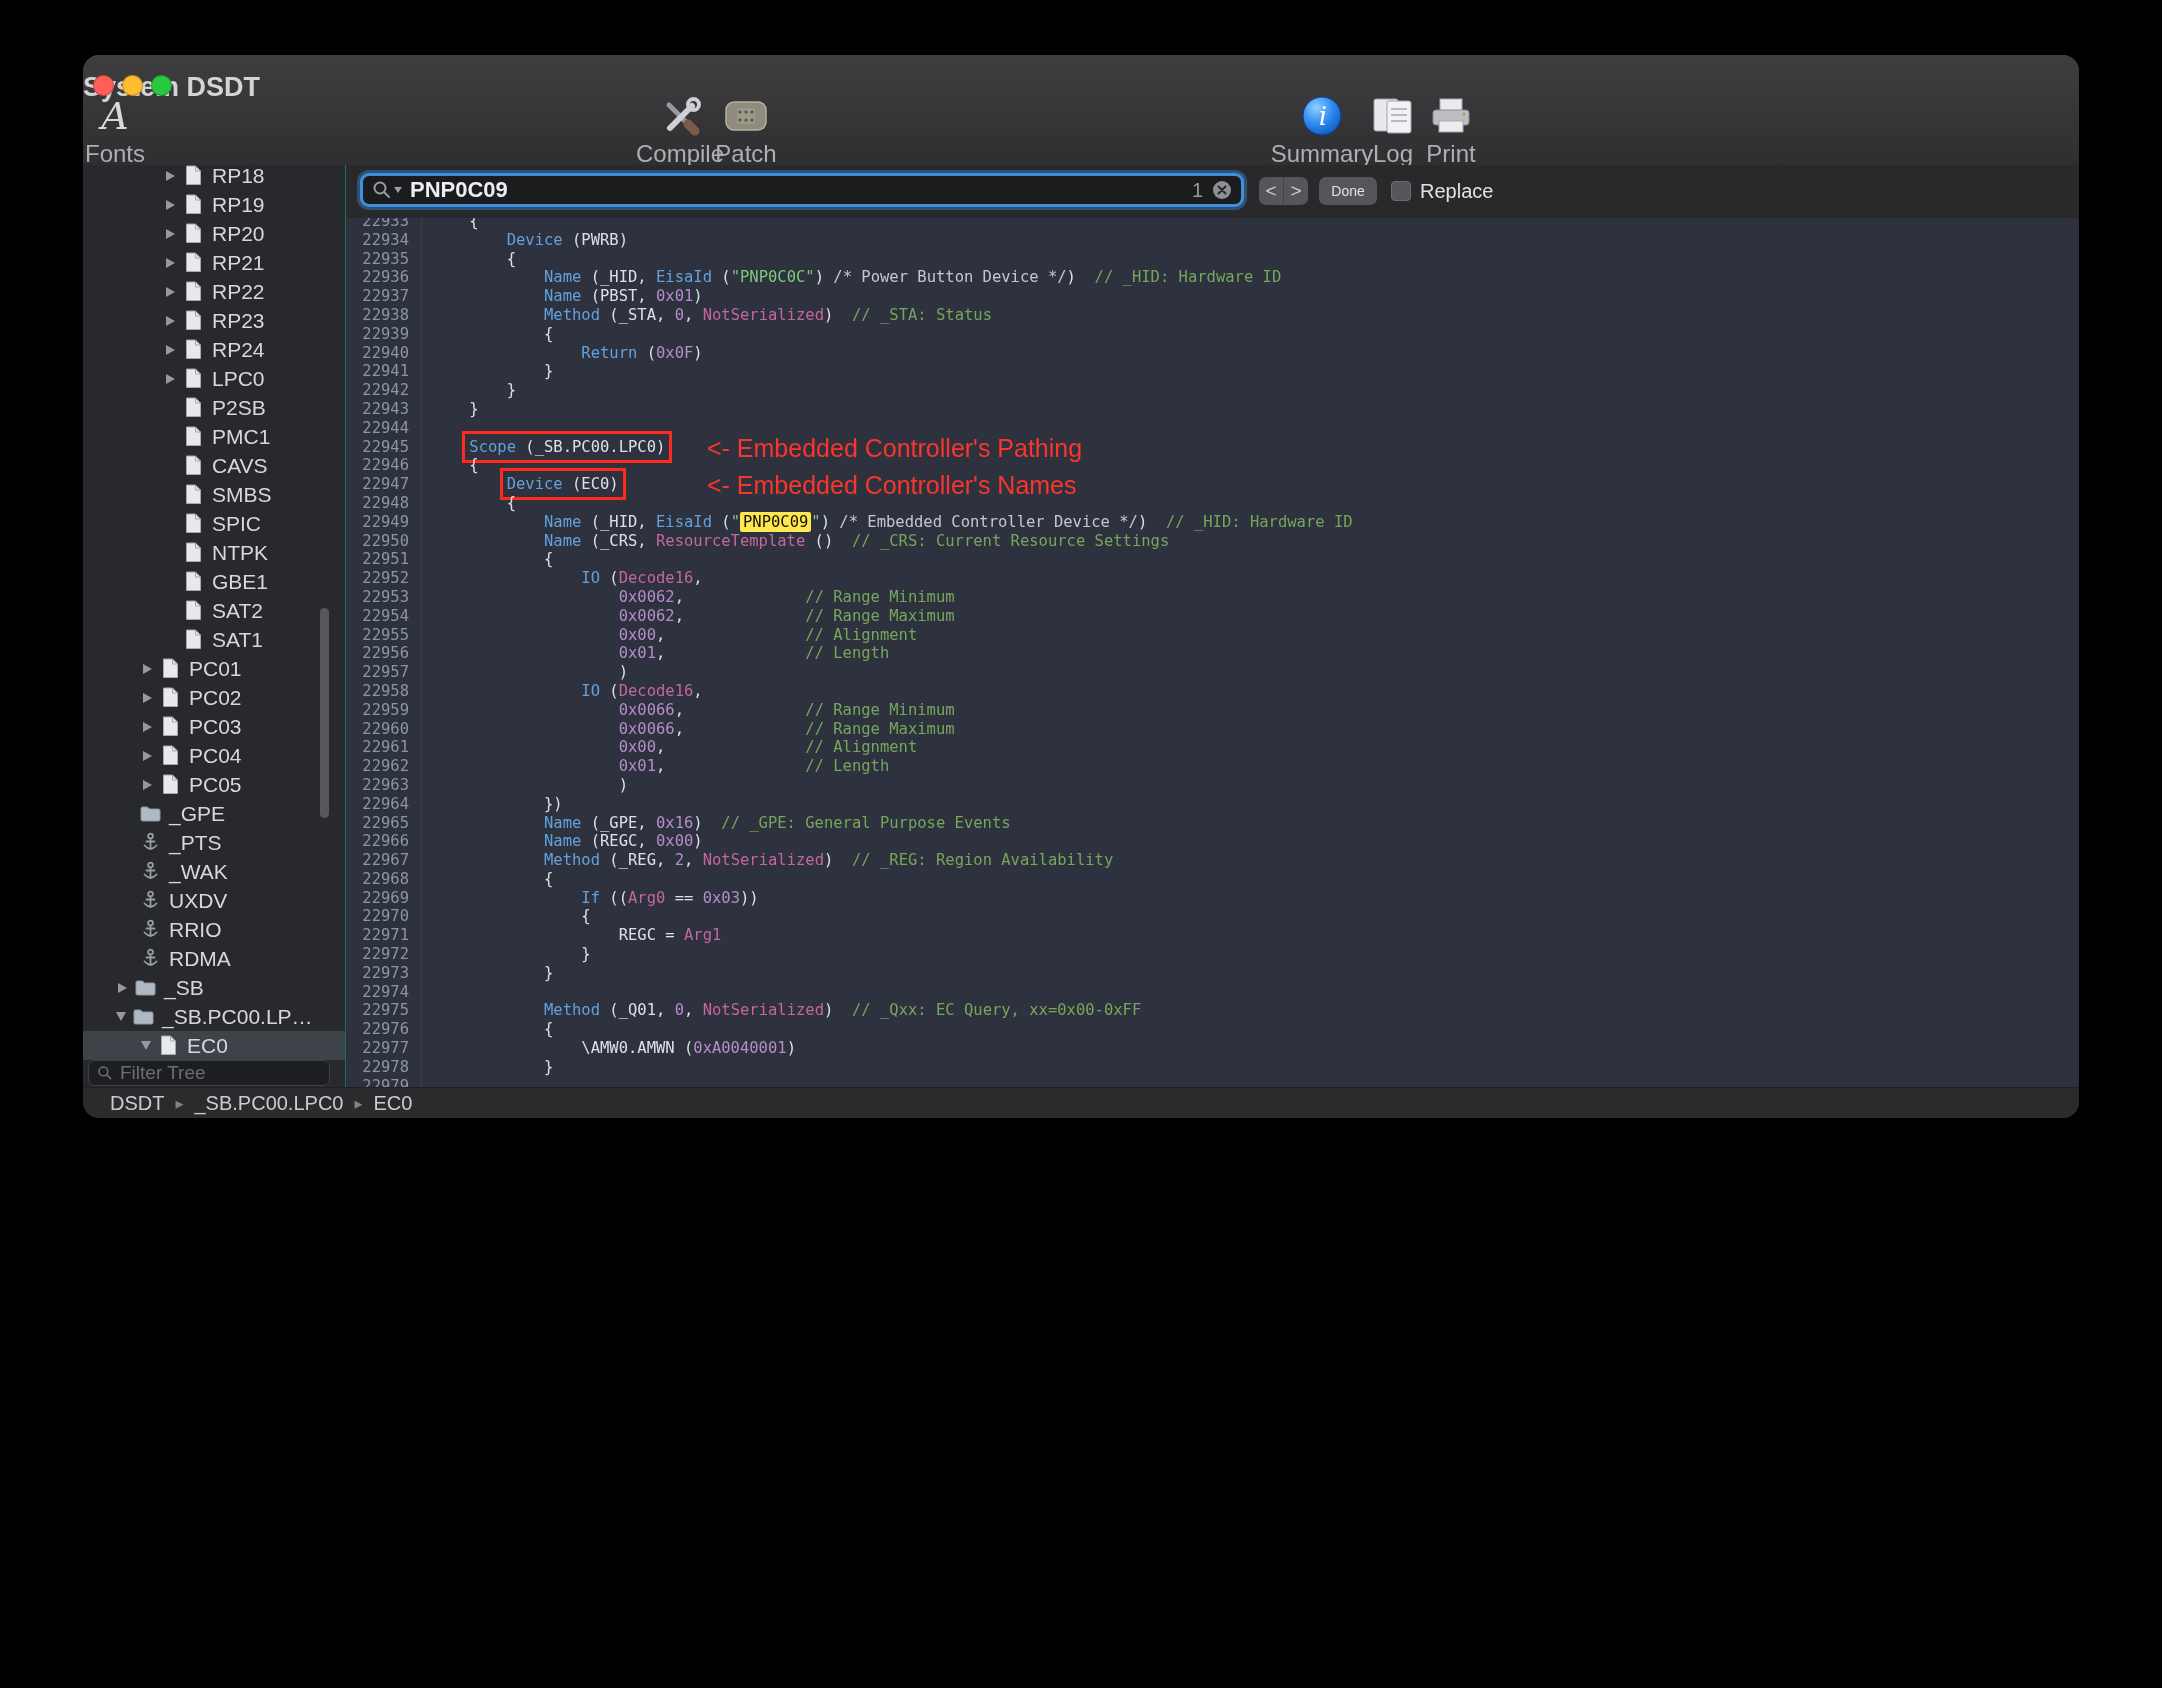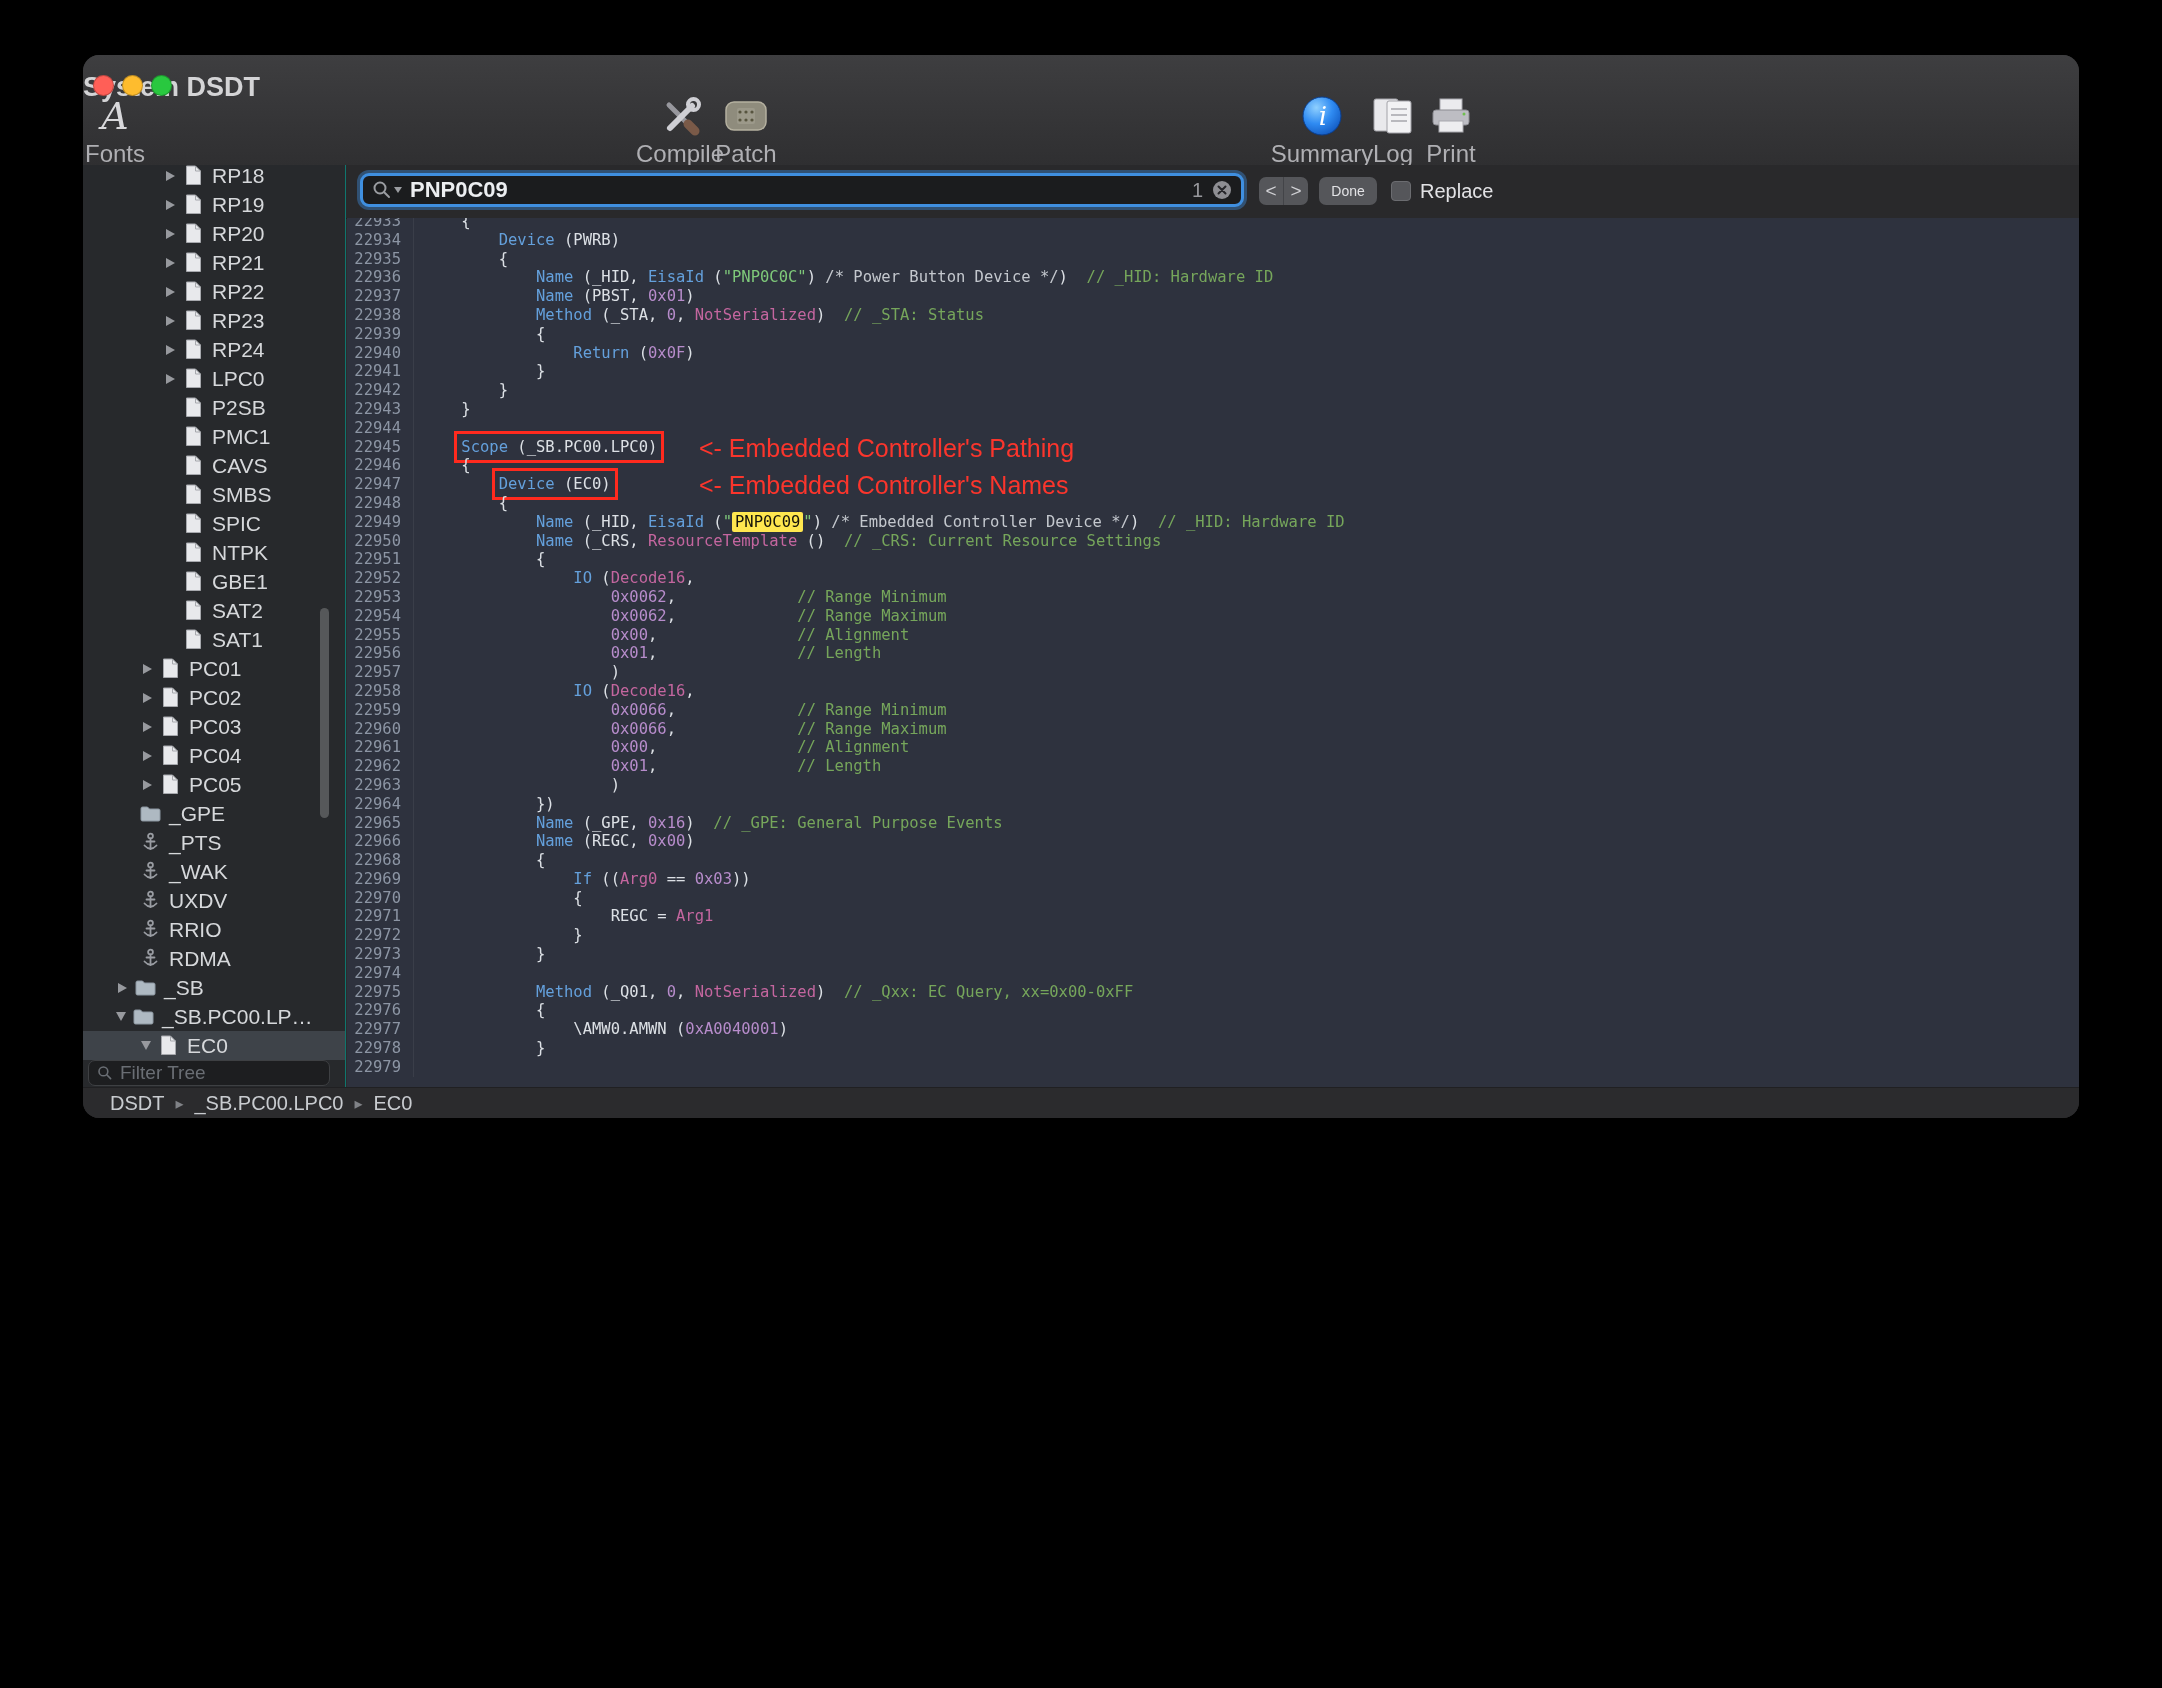--- a/index.html
+++ b/index.html
@@ -64,21 +64,21 @@
   .thumb{position:absolute;right:16px;top:443px;width:9px;height:210px;border-radius:5px;
          background:rgba(255,255,255,.22);}
   .filter{position:absolute;left:5px;top:895px;width:242px;height:26px;background:#1D1E20;
           border:1px solid #3E4043;border-radius:7px;box-sizing:border-box;display:flex;
           align-items:center;gap:5px;padding:0 8px;}
   .filter input{flex:1;background:transparent;border:none;outline:none;font-size:19px;color:#C9CCD1;min-width:0;}
   .filter input::placeholder{color:#6A6E74;}
 
   
   .editor{position:absolute;left:264px;top:163px;right:0;bottom:30px;background:#2E323E;overflow:hidden;}
-  .code{position:absolute;left:1px;top:-6px;right:0;
+  .code{position:absolute;left:9px;top:-6px;right:0;
         font-family:"DejaVu Sans Mono",monospace;font-size:15.5px;line-height:18.8px;}
   .cline{position:relative;height:18.8px;display:flex;white-space:pre;}
   .ln{width:66px;flex:none;text-align:right;padding-right:12px;box-sizing:border-box;
       color:#8C95A4;border-right:1px solid rgba(255,255,255,.06);}
   .ct{padding-left:10px;}
   .tok-pl{color:#DCE0E5;} .tok-kw{color:#64A0DC;} .tok-st{color:#7FC97A;}
   .tok-nu{color:#B78CCB;} .tok-mg{color:#C4669F;} .tok-cm{color:#76A65B;} .tok-gc{color:#C4C8CE;}
   .tok-hl{background:#FFE74F;color:#15130A;padding:1px 3px;border-radius:2px;}
   .redbox{outline:3px solid #FF2A1E;outline-offset:4px;}
   .annot{position:absolute;left:351px;top:-4px;font:500 25px "Liberation Sans",sans-serif;
@@ -619,20 +619,21 @@
         <div class="cline"><span class="ln">22957</span><span class="ct"><span class="tok-pl">                    )</span></span></div>
         <div class="cline"><span class="ln">22958</span><span class="ct"><span class="tok-pl">                </span><span class="tok-kw">IO</span><span class="tok-pl"> (</span><span class="tok-mg">Decode16</span><span class="tok-pl">,</span></span></div>
         <div class="cline"><span class="ln">22959</span><span class="ct"><span class="tok-pl">                    </span><span class="tok-nu">0x0066</span><span class="tok-pl">,             </span><span class="tok-cm">// Range Minimum</span></span></div>
         <div class="cline"><span class="ln">22960</span><span class="ct"><span class="tok-pl">                    </span><span class="tok-nu">0x0066</span><span class="tok-pl">,             </span><span class="tok-cm">// Range Maximum</span></span></div>
         <div class="cline"><span class="ln">22961</span><span class="ct"><span class="tok-pl">                    </span><span class="tok-nu">0x00</span><span class="tok-pl">,               </span><span class="tok-cm">// Alignment</span></span></div>
         <div class="cline"><span class="ln">22962</span><span class="ct"><span class="tok-pl">                    </span><span class="tok-nu">0x01</span><span class="tok-pl">,               </span><span class="tok-cm">// Length</span></span></div>
         <div class="cline"><span class="ln">22963</span><span class="ct"><span class="tok-pl">                    )</span></span></div>
         <div class="cline"><span class="ln">22964</span><span class="ct"><span class="tok-pl">            })</span></span></div>
         <div class="cline"><span class="ln">22965</span><span class="ct"><span class="tok-pl">            </span><span class="tok-kw">Name</span><span class="tok-pl"> (_GPE, </span><span class="tok-nu">0x16</span><span class="tok-pl">)  </span><span class="tok-cm">// _GPE: General Purpose Events</span></span></div>
         <div class="cline"><span class="ln">22966</span><span class="ct"><span class="tok-pl">            </span><span class="tok-kw">Name</span><span class="tok-pl"> (REGC, </span><span class="tok-nu">0x00</span><span class="tok-pl">)</span></span></div>
+        <div class="cline"><span class="ln">22967</span><span class="ct"><span class="tok-pl">            </span><span class="tok-kw">Method</span><span class="tok-pl"> (_REG, </span><span class="tok-nu">2</span><span class="tok-pl">, </span><span class="tok-mg">NotSerialized</span><span class="tok-pl">)  </span><span class="tok-cm">// _REG: Region Availability</span></span></div>
         <div class="cline"><span class="ln">22968</span><span class="ct"><span class="tok-pl">            {</span></span></div>
         <div class="cline"><span class="ln">22969</span><span class="ct"><span class="tok-pl">                </span><span class="tok-kw">If</span><span class="tok-pl"> ((</span><span class="tok-mg">Arg0</span><span class="tok-pl"> == </span><span class="tok-nu">0x03</span><span class="tok-pl">))</span></span></div>
         <div class="cline"><span class="ln">22970</span><span class="ct"><span class="tok-pl">                {</span></span></div>
         <div class="cline"><span class="ln">22971</span><span class="ct"><span class="tok-pl">                    REGC = </span><span class="tok-mg">Arg1</span></span></div>
         <div class="cline"><span class="ln">22972</span><span class="ct"><span class="tok-pl">                }</span></span></div>
         <div class="cline"><span class="ln">22973</span><span class="ct"><span class="tok-pl">            }</span></span></div>
         <div class="cline"><span class="ln">22974</span><span class="ct"></span></div>
         <div class="cline"><span class="ln">22975</span><span class="ct"><span class="tok-pl">            </span><span class="tok-kw">Method</span><span class="tok-pl"> (_Q01, </span><span class="tok-nu">0</span><span class="tok-pl">, </span><span class="tok-mg">NotSerialized</span><span class="tok-pl">)  </span><span class="tok-cm">// _Qxx: EC Query, xx=0x00-0xFF</span></span></div>
         <div class="cline"><span class="ln">22976</span><span class="ct"><span class="tok-pl">            {</span></span></div>
         <div class="cline"><span class="ln">22977</span><span class="ct"><span class="tok-pl">                \AMW0.AMWN (</span><span class="tok-nu">0xA0040001</span><span class="tok-pl">)</span></span></div>

